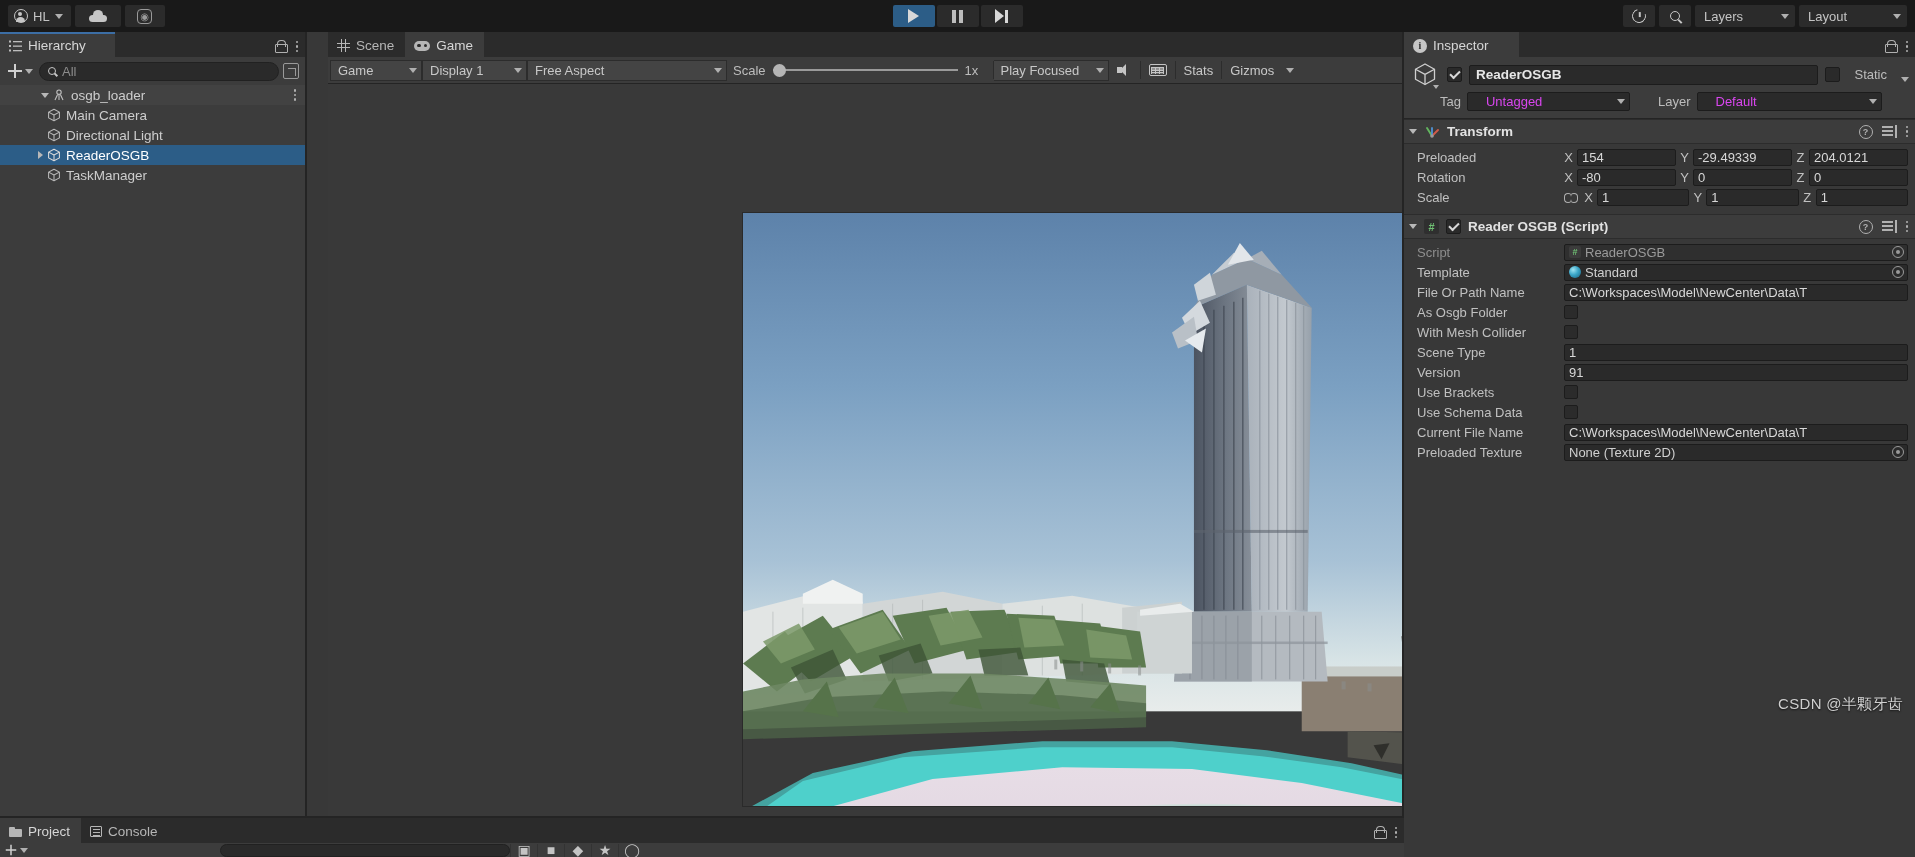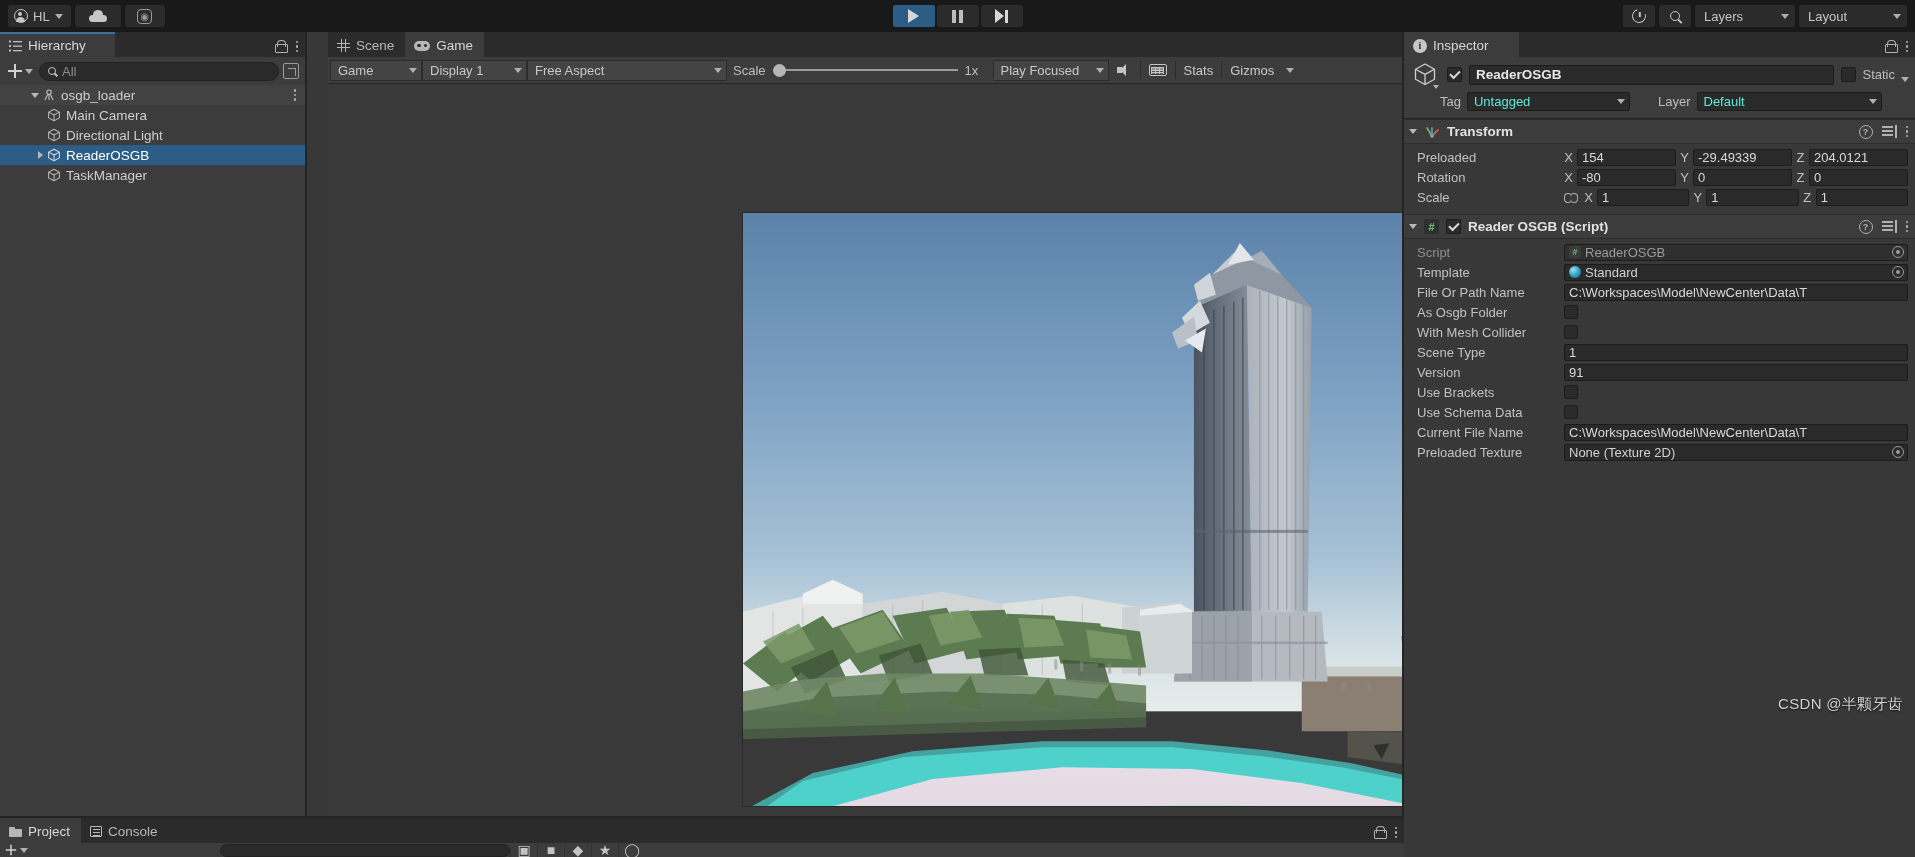--- a/index.html
+++ b/index.html
@@ -203,27 +203,27 @@
   .go-big .mini-caret{position:absolute;right:1px;bottom:0;width:0;height:0;border-left:3.5px solid transparent;border-right:3.5px solid transparent;border-top:4.5px solid #b0b0b0;}
   .chk {
     width:15px;height:15px;background:#2a2a2a;border:1px solid #1c1c1c;border-radius:2px;
     display:flex;align-items:center;justify-content:center;flex:none;cursor:pointer;
   }
   .chk.on::after{content:'';width:8px;height:4px;border:2px solid #d8d8d8;border-top:none;border-right:none;transform:rotate(-45deg) translate(1px,-1px);}
   .name-field {
     flex:1;height:20px;background:#2a2a2a;border:1px solid #1c1c1c;border-radius:2px;
     color:#e6e6e6;font-size:13.5px;font-weight:bold;display:flex;align-items:center;padding:0 6px;
   }
-  .static-wrap{display:flex;align-items:flex-end;gap:6px;}
+  .static-wrap{display:flex;align-items:flex-end;gap:14px;}
   .insp-row2 { display:flex; align-items:center; gap:6px; height:20px; margin-top:5px; padding-left:30px; }
   .lbl-sm { font-size:13px; color:#bdbdbd; }
   .i-drop {
     height:19px;background:#2a2a2a;border:1px solid #1c1c1c;border-radius:2px;
-    display:flex;align-items:center;justify-content:space-between;padding:0 4px 0 6px;
-    color:#5eead4;font-size:13px;cursor:pointer;
+    display:flex;align-items:center;justify-content:space-between;padding:0 4px 0 18px;
+    color:#d946ef;font-size:13px;cursor:pointer;
   }
 
   .comp-header {
     height:25px; background:#3c3c3c; display:flex; align-items:center; gap:7px;
     padding:0 7px 0 5px; border-top:1px solid #2c2c2c; border-bottom:1px solid #2c2c2c;
   }
   .comp-title { font-size:13.5px; font-weight:bold; color:#e2e2e2; flex:1; }
   .comp-tools{display:flex;align-items:center;gap:9px;}
   .help-ic{width:14px;height:14px;border:1.4px solid #b0b0b0;border-radius:50%;display:flex;align-items:center;justify-content:center;font-size:9px;color:#b0b0b0;font-weight:bold;cursor:pointer;}
   .preset-ic{width:15px;height:13px;position:relative;cursor:pointer;}
@@ -389,21 +389,21 @@
       </div>
       <div class="hsearch">
         <span class="search-ic"></span>
         <span>All</span>
       </div>
       <span class="pop-ic"></span>
     </div>
 
     <div class="hier-tree">
 
-      <div class="hrow root" style="padding-left:28px">
+      <div class="hrow root" style="padding-left:38px">
         <span class="foldout">
             <span class="arrow-d"></span>
           </span>
         <span class="go-ic">
           <svg width="14" height="14" viewBox="0 0 14 14">
               <g fill="none" stroke="#c0c0c0" stroke-width="1.1">
             <circle cx="7" cy="4.2" r="2.2"></circle>
                 <path d="M3 12 L5.6 6.6 M11 12 L8.4 6.6 M7 6.4 L7 12"></path>
           </g>
             </svg>

